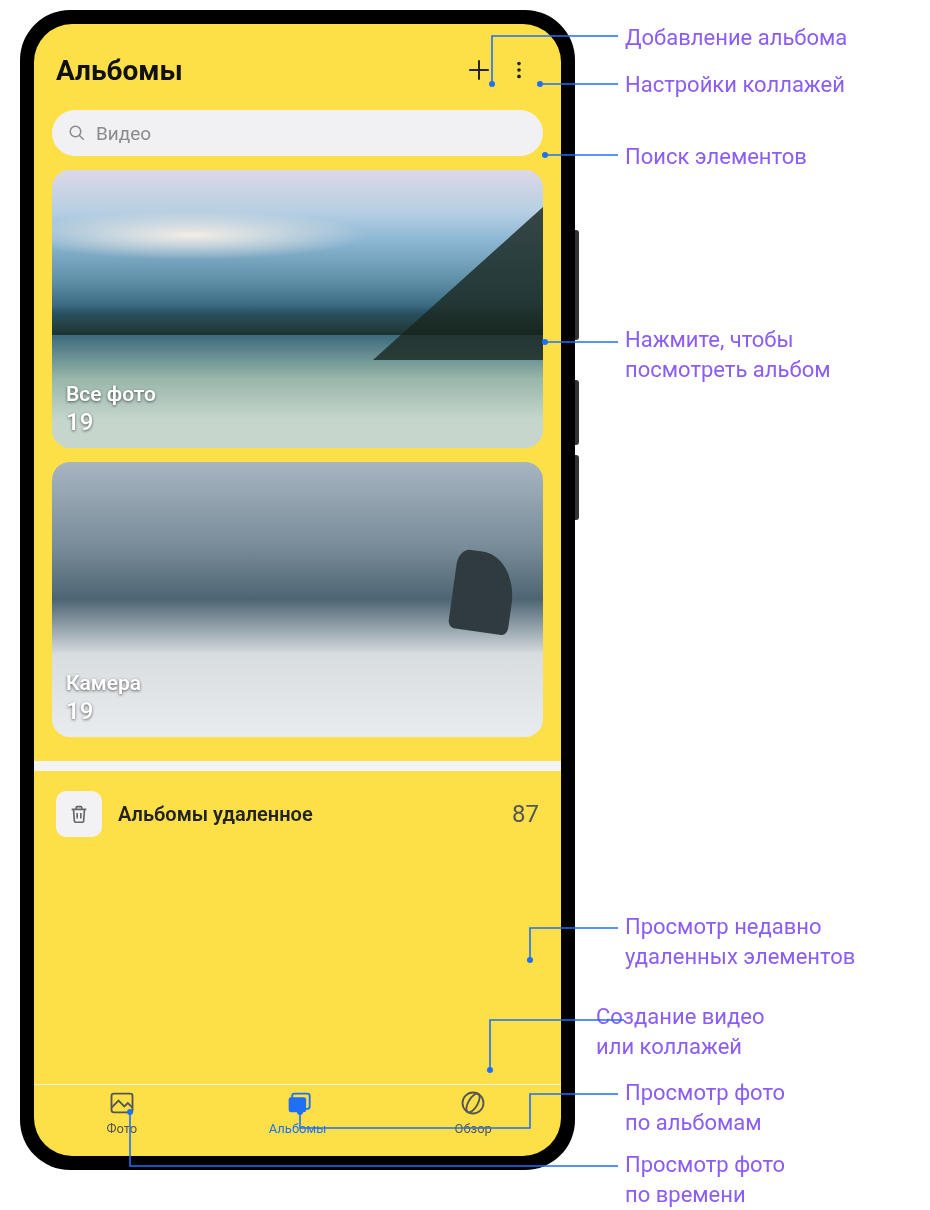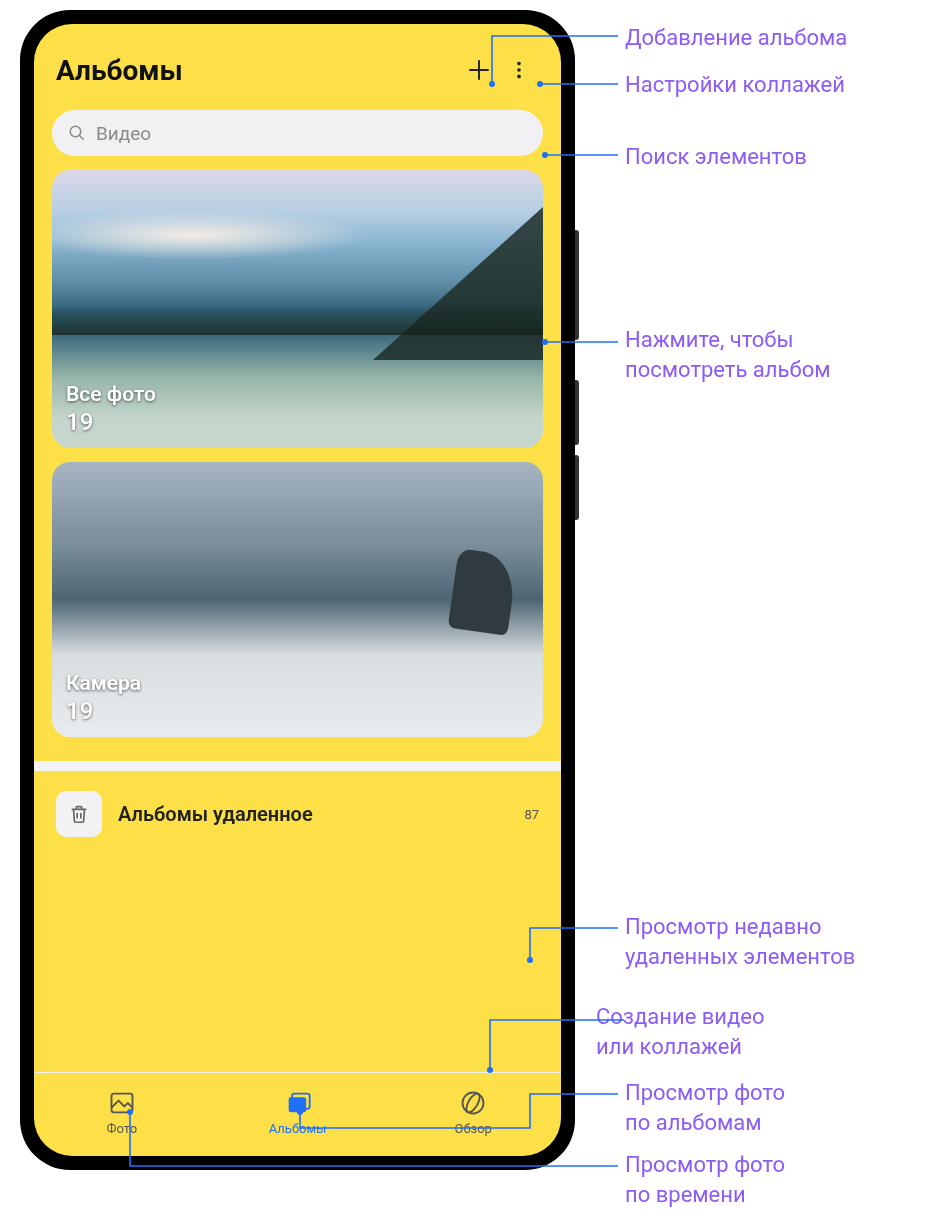--- a/index.html
+++ b/index.html
@@ -185,28 +185,28 @@
     justify-content: center;
     margin-right: 16px;
   }
   .deleted-label {
     flex: 1;
     font-size: 20px;
     font-weight: 600;
     color: #222;
   }
   .deleted-count {
-    font-size: 13px;
+    font-size: 24px;
     color: #555;
   }
 
   
   .navbar {
     display: flex;
-    padding: 16px 0 20px 0;
+    padding: 4px 0 20px 0;
     border-top: 1px solid #eee;
   }
   .nav-item {
     flex: 1;
     display: flex;
     flex-direction: column;
     align-items: center;
     gap: 4px;
     color: #555;
     font-size: 13px;

